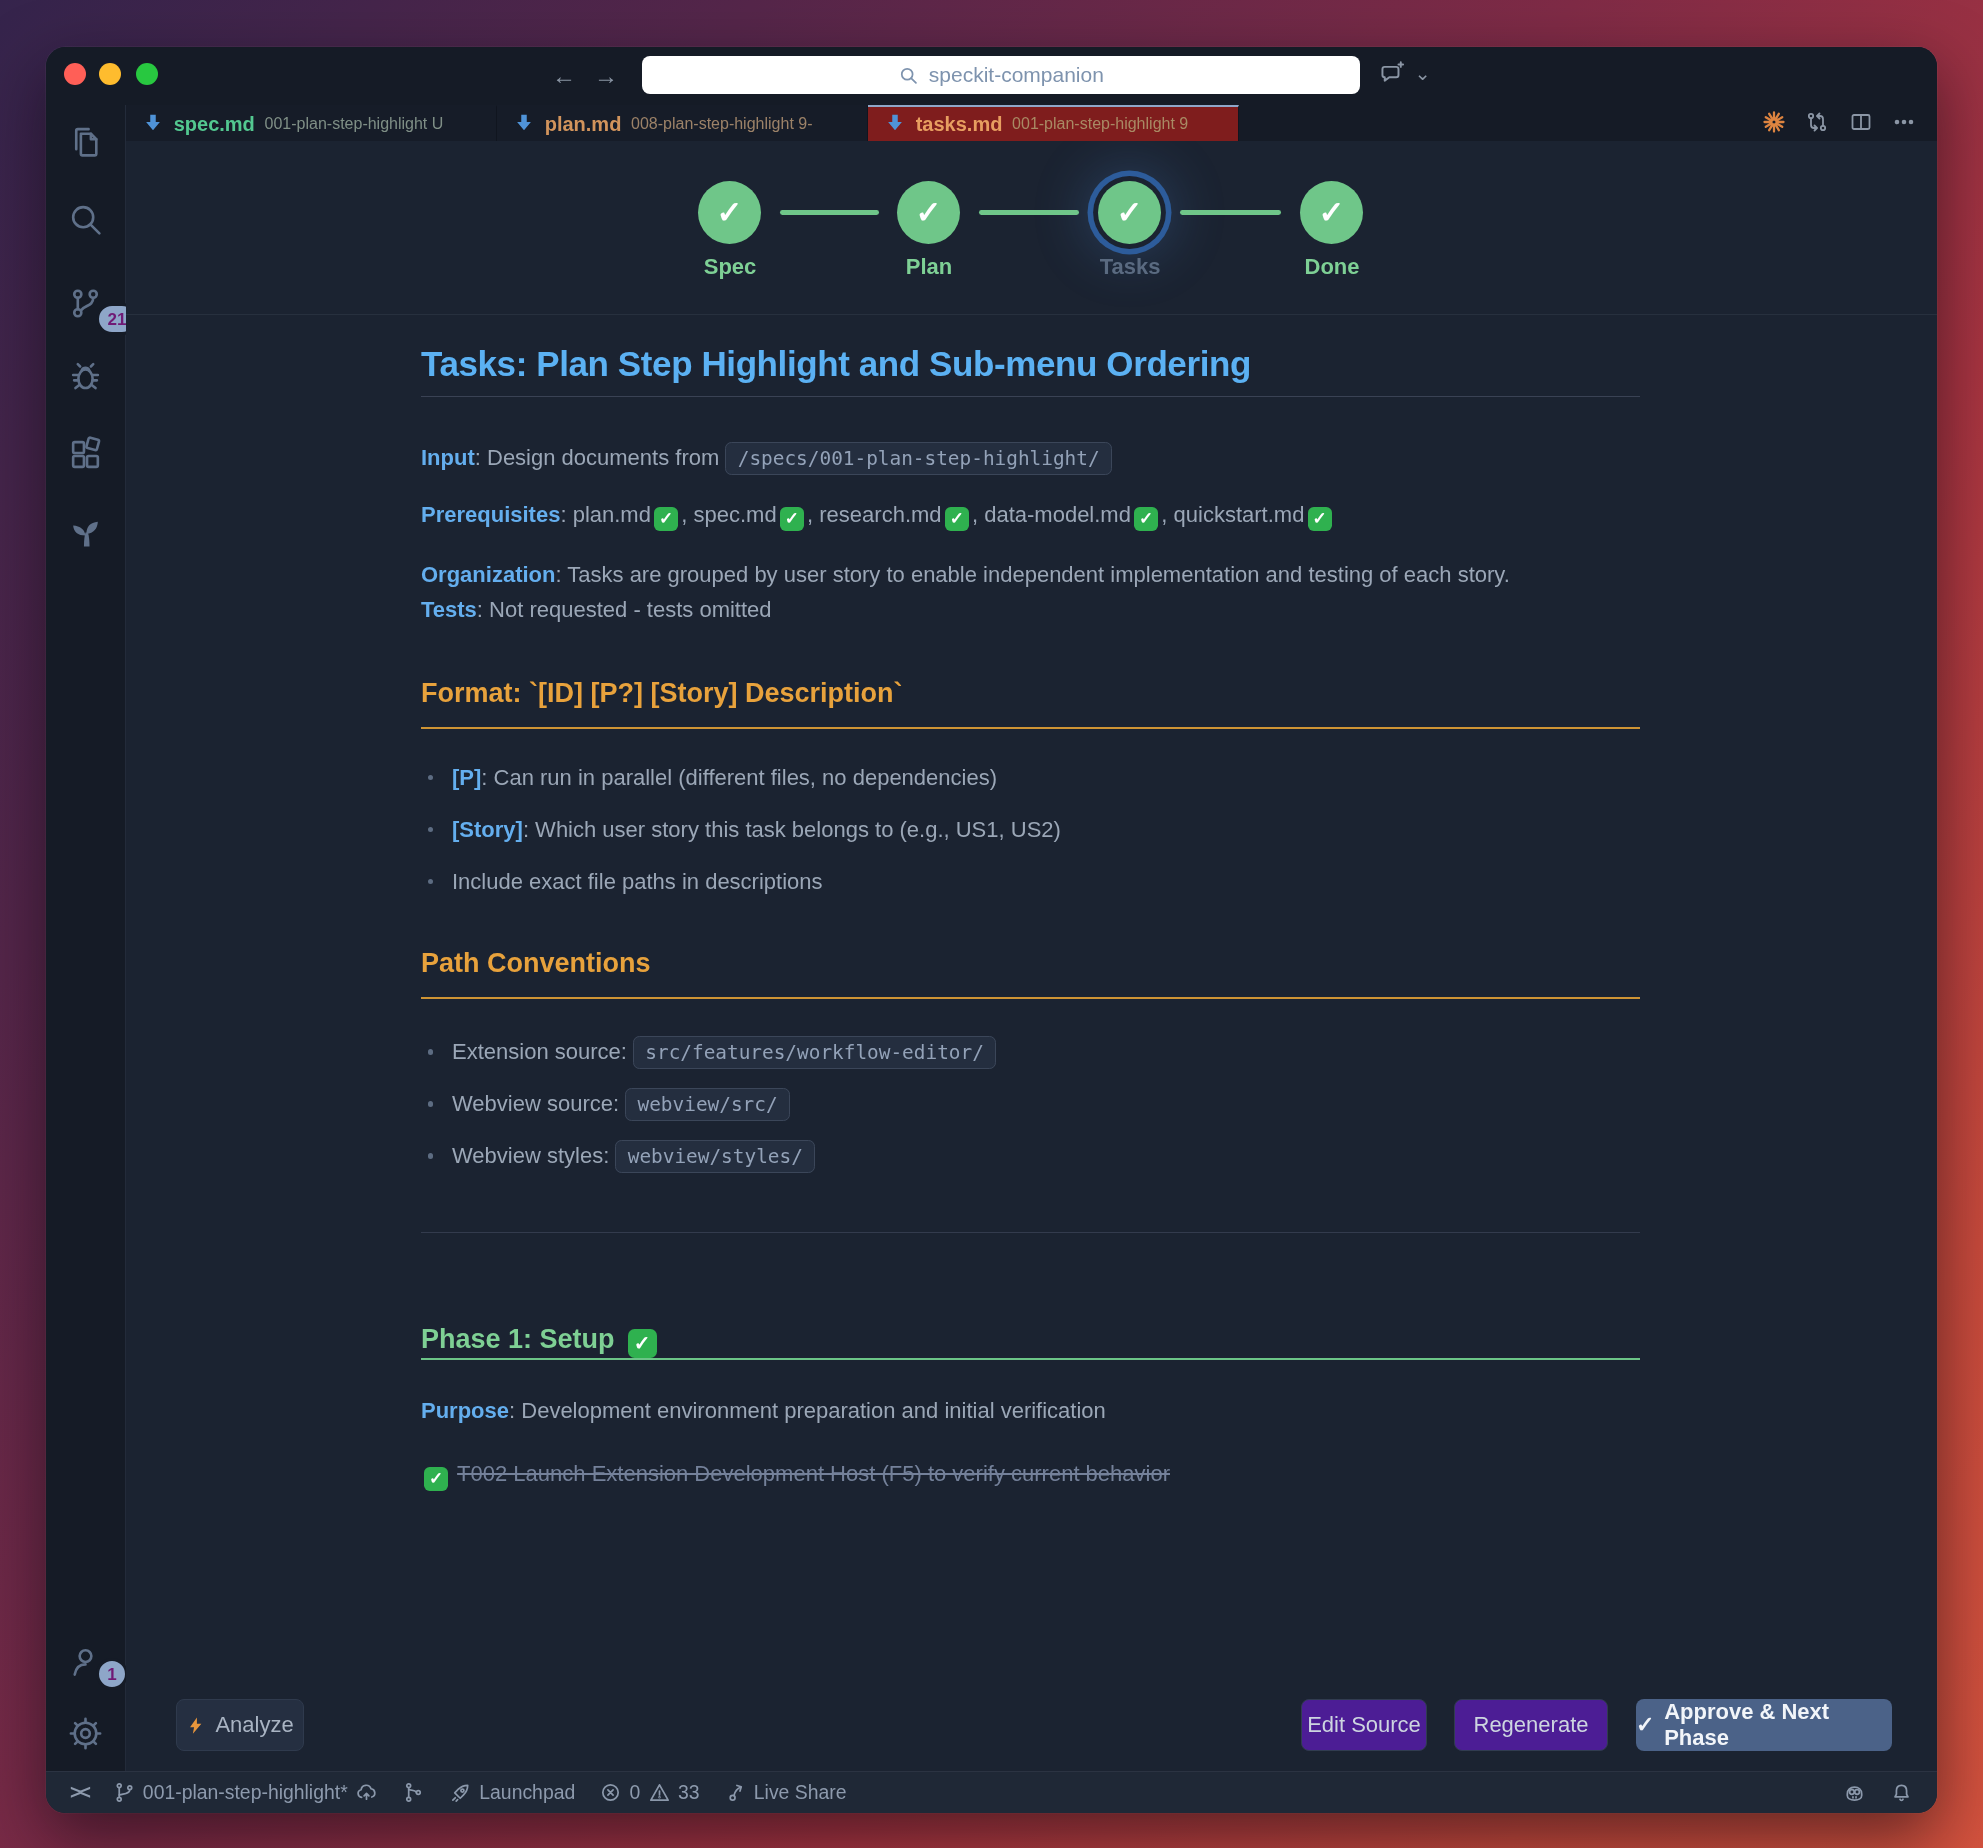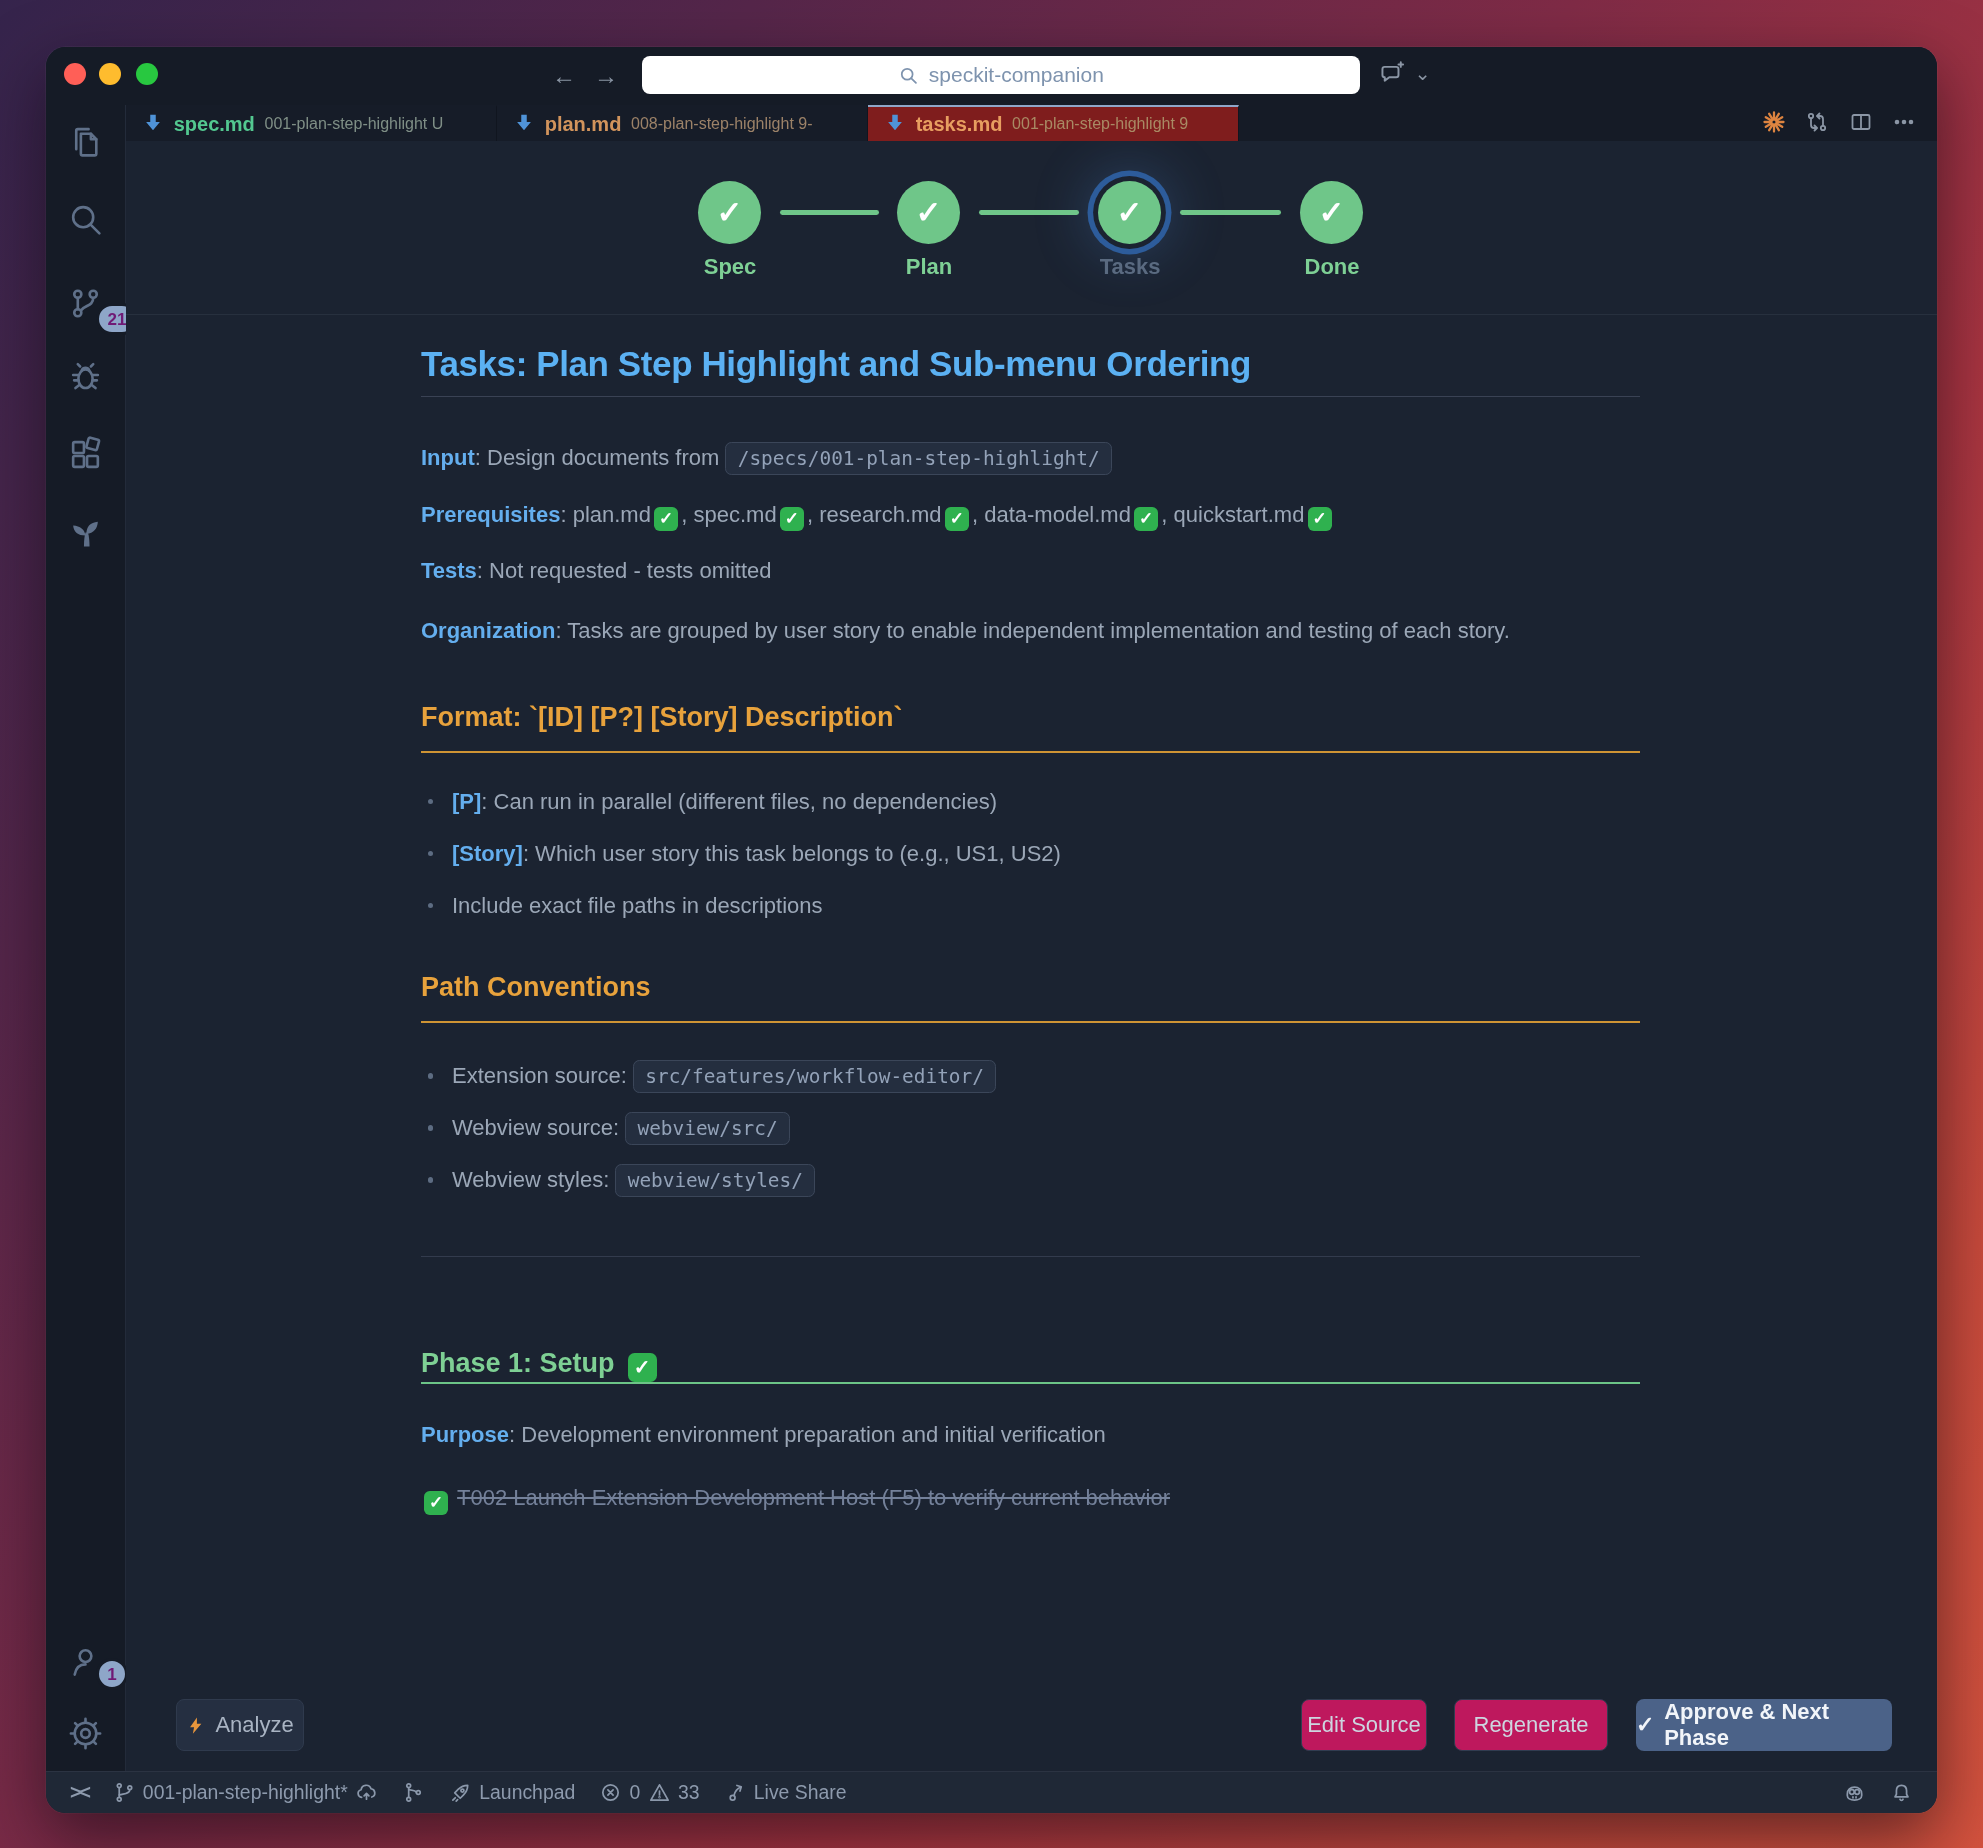--- a/index.html
+++ b/index.html
@@ -102,21 +102,21 @@
   ul.tasklist { list-style:none; }
   ul.tasklist li { margin-bottom:19.4px; line-height:36px; }
   .struck { color:#74819a; text-decoration:line-through; }
   .struck .codechip { color:#8694ab; }
 
   
   .actionbar { position:absolute; left:0; right:0; bottom:0; height:91px; background:#1b2331; z-index:5; }
   .btn { position:absolute; top:19.4px; height:52px; border-radius:8px; font-size:22px;
     display:flex; align-items:center; justify-content:center; gap:9.7px; cursor:default; }
   .btn.analyze { left:50px; width:128px; background:#252f41; border:0.8px solid #2f3a4d; color:#a9b4c3; }
-  .btn.ghost { background:#be185d; border:1.6px solid #313c50; color:#cdd5e0; }
+  .btn.ghost { background:#4c1d95; border:1.6px solid #313c50; color:#cdd5e0; }
   .btn.edit { right:510px; width:126px; }
   .btn.regen { right:329px; width:154px; }
   .btn.approve { right:45px; width:256px; background:#4b6288; color:#f2f5f9; font-weight:600; }
 
   
   .statusbar { position:absolute; left:0; right:0; bottom:0; height:42px; background:#1f2836; border-top:0.8px solid #2b3342;
     display:flex; align-items:center; padding:0 24px; gap:24px; color:#8d9aad; font-size:19.4px; }
   .sbitem { display:flex; align-items:center; gap:7.3px; white-space:nowrap; }
   .si { width:23px; height:23px; fill:none; stroke:#8b98ab; stroke-width:1.8; stroke-linecap:round; stroke-linejoin:round; flex:none; }
   .sb-remote { font-weight:bold; letter-spacing:-2.4px; font-size:20px; }
@@ -292,26 +292,26 @@
             <hr class="rule">
 
             <p class="meta-line">
               <span class="blue-b">Input</span><span>: Design documents from </span><span class="codechip">/specs/001-plan-step-highlight/</span>
             </p>
 
             <p class="meta-line">
               <span class="blue-b">Prerequisites</span><span>: </span><span>plan.md</span><span class="check-emoji">✓</span><span>, </span><span>spec.md</span><span class="check-emoji">✓</span><span>, </span><span>research.md</span><span class="check-emoji">✓</span><span>, </span><span>data-model.md</span><span class="check-emoji">✓</span><span>, </span><span>quickstart.md</span><span class="check-emoji">✓</span>
             </p>
 
+            <p class="meta-line org-p">
+              <span class="blue-b">Organization</span><span>: Tasks are grouped by user story to enable independent implementation and testing of each story.</span>
+            </p>
+
             <p class="meta-line">
               <span class="blue-b">Tests</span><span>: Not requested - tests omitted</span>
-            </p>
-
-            <p class="meta-line org-p">
-              <span class="blue-b">Organization</span><span>: Tasks are grouped by user story to enable independent implementation and testing of each story.</span>
             </p>
 
             <h2 class="sect orange">Format: `[ID] [P?] [Story] Description`</h2>
             <ul class="bullets">
               <li><span class="blue-b">[P]</span><span>: Can run in parallel (different files, no dependencies)</span></li>
               <li><span class="blue-b">[Story]</span><span>: Which user story this task belongs to (e.g., US1, US2)</span></li>
               <li><span>Include exact file paths in descriptions</span></li>
             </ul>
 
             <h2 class="sect orange">Path Conventions</h2>

